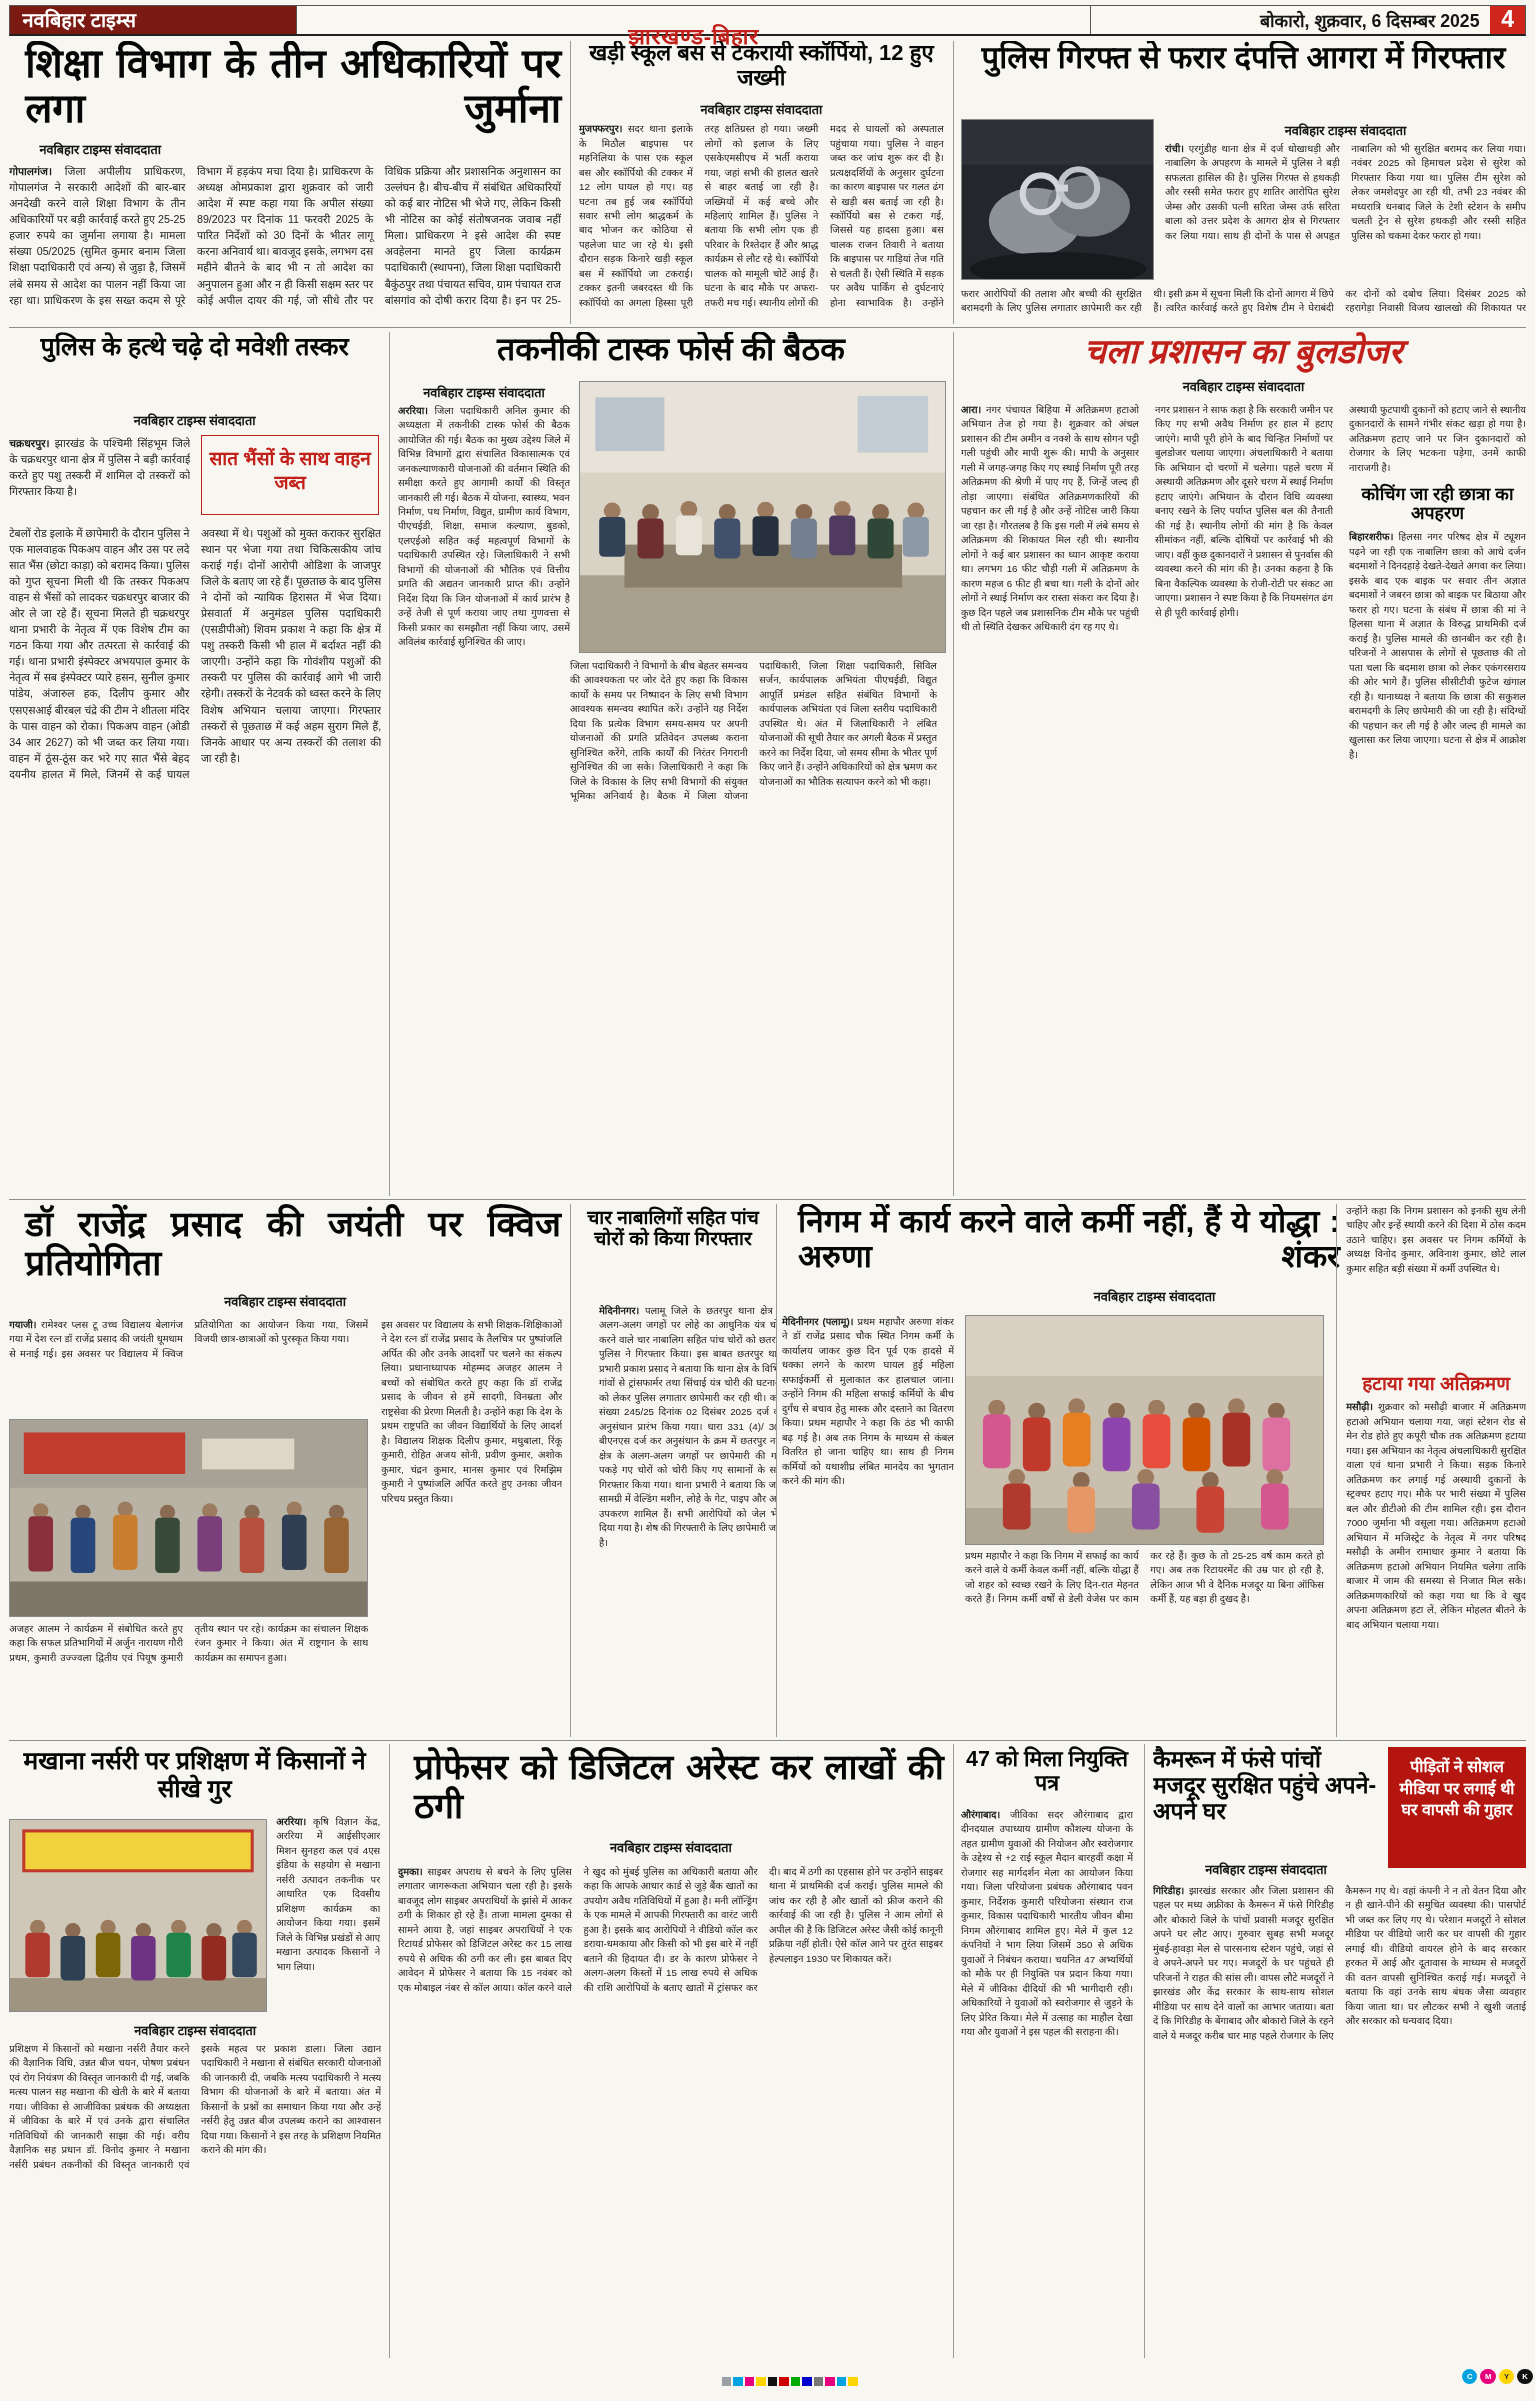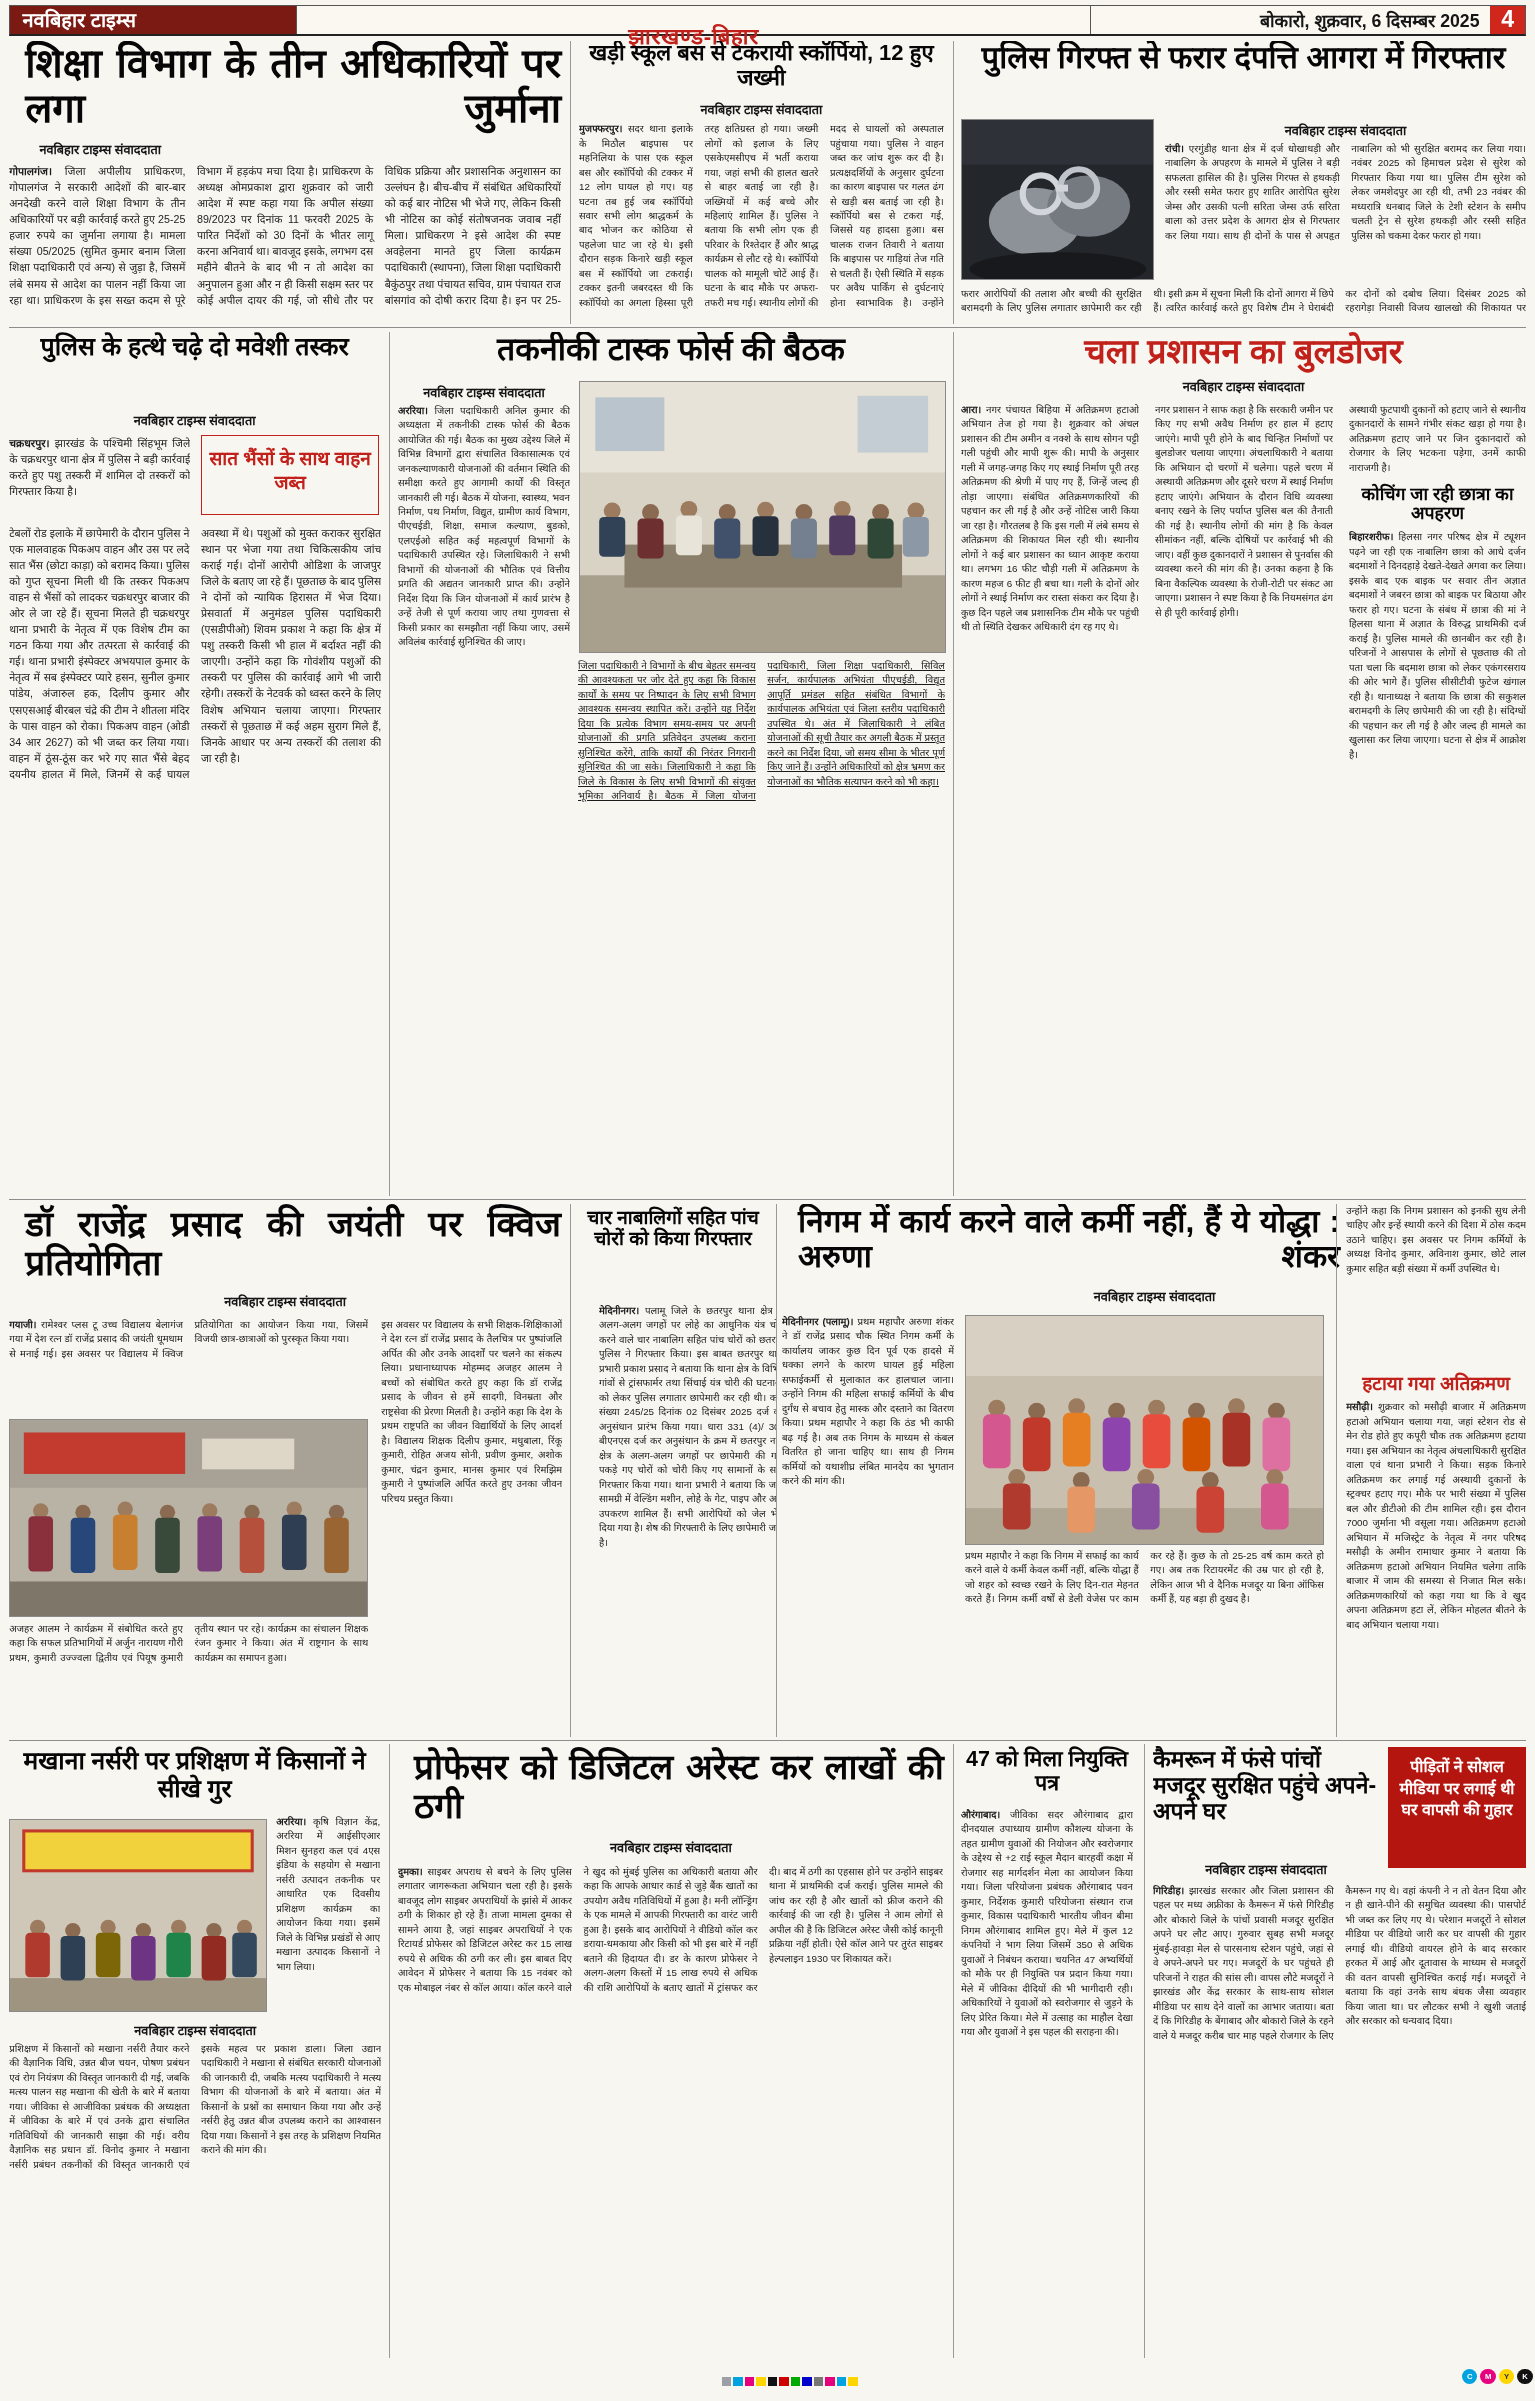--- a/index.html
+++ b/index.html
@@ -164,27 +164,27 @@
             <circle r="11" fill="#8a6a50"></circle>
             <rect x="-17" y="8" width="34" height="52" rx="6" fill="#2f4736"></rect>
           </g>
         <g transform="translate(438,168)">
             <circle r="11" fill="#9c7b5f"></circle>
             <rect x="-17" y="8" width="34" height="52" rx="6" fill="#8d98a6"></rect>
           </g>
       </g>
     </svg>
   </div>
-  <div class="abs body-text small cols2" style="left:180px;top:327px;width:367px;height:534px;text-decoration:underline;">
+  <div class="abs body-text small cols2" style="left:172px;top:327px;width:367px;height:534px;">
     <span>जिला पदाधिकारी ने विभागों के बीच बेहतर समन्वय की आवश्यकता पर जोर देते हुए कहा कि विकास कार्यों के समय पर निष्पादन के लिए सभी विभाग आवश्यक समन्वय स्थापित करें। उन्होंने यह निर्देश दिया कि प्रत्येक विभाग समय-समय पर अपनी योजनाओं की प्रगति प्रतिवेदन उपलब्ध कराना सुनिश्चित करेंगे, ताकि कार्यों की निरंतर निगरानी सुनिश्चित की जा सके। जिलाधिकारी ने कहा कि जिले के विकास के लिए सभी विभागों की संयुक्त भूमिका अनिवार्य है। बैठक में जिला योजना पदाधिकारी, जिला शिक्षा पदाधिकारी, सिविल सर्जन, कार्यपालक अभियंता पीएचईडी, विद्युत आपूर्ति प्रमंडल सहित संबंधित विभागों के कार्यपालक अभियंता एवं जिला स्तरीय पदाधिकारी उपस्थित थे। अंत में जिलाधिकारी ने लंबित योजनाओं की सूची तैयार कर अगली बैठक में प्रस्तुत करने का निर्देश दिया, जो समय सीमा के भीतर पूर्ण किए जाने हैं। उन्होंने अधिकारियों को क्षेत्र भ्रमण कर योजनाओं का भौतिक सत्यापन करने को भी कहा।</span>
   </div>
 </div>
 
 <div class="art" style="left:961px;top:332px;width:565px;height:864px;">
-  <div class="hl center red-text" style="font-size:34px;height:43px;">चला प्रशासन का बुलडोजर</div>
+  <div class="hl center red-text" style="font-size:34px;height:43px;font-style:italic;">चला प्रशासन का बुलडोजर</div>
   <div class="byline">नवबिहार टाइम्स संवाददाता</div>
   <div class="abs body-text small" style="left:0;top:71px;width:178px;height:791px;">
     <b class="dl">आरा।</b>
     <span>नगर पंचायत बिहिया में अतिक्रमण हटाओ अभियान तेज हो गया है। शुक्रवार को अंचल प्रशासन की टीम अमीन व नक्शे के साथ सोगन पट्टी गली पहुंची और मापी शुरू की। मापी के अनुसार गली में जगह-जगह किए गए स्थाई निर्माण पूरी तरह अतिक्रमण की श्रेणी में पाए गए हैं, जिन्हें जल्द ही तोड़ा जाएगा। संबंधित अतिक्रमणकारियों की पहचान कर ली गई है और उन्हें नोटिस जारी किया जा रहा है। गौरतलब है कि इस गली में लंबे समय से अतिक्रमण की शिकायत मिल रही थी। स्थानीय लोगों ने कई बार प्रशासन का ध्यान आकृष्ट कराया था। लगभग 16 फीट चौड़ी गली में अतिक्रमण के कारण महज 6 फीट ही बचा था। गली के दोनों ओर लोगों ने स्थाई निर्माण कर रास्ता संकरा कर दिया है। कुछ दिन पहले जब प्रशासनिक टीम मौके पर पहुंची थी तो स्थिति देखकर अधिकारी दंग रह गए थे।</span>
   </div>
   <div class="abs body-text small" style="left:194px;top:71px;width:178px;height:791px;">
     <span>नगर प्रशासन ने साफ कहा है कि सरकारी जमीन पर किए गए सभी अवैध निर्माण हर हाल में हटाए जाएंगे। मापी पूरी होने के बाद चिन्हित निर्माणों पर बुलडोजर चलाया जाएगा। अंचलाधिकारी ने बताया कि अभियान दो चरणों में चलेगा। पहले चरण में अस्थायी अतिक्रमण और दूसरे चरण में स्थाई निर्माण हटाए जाएंगे। अभियान के दौरान विधि व्यवस्था बनाए रखने के लिए पर्याप्त पुलिस बल की तैनाती की गई है। स्थानीय लोगों की मांग है कि केवल सीमांकन नहीं, बल्कि दोषियों पर कार्रवाई भी की जाए। वहीं कुछ दुकानदारों ने प्रशासन से पुनर्वास की व्यवस्था करने की मांग की है। उनका कहना है कि बिना वैकल्पिक व्यवस्था के रोजी-रोटी पर संकट आ जाएगा। प्रशासन ने स्पष्ट किया है कि नियमसंगत ढंग से ही पूरी कार्रवाई होगी।</span>
   </div>
   <div class="abs" style="left:388px;top:71px;width:177px;height:791px;overflow:hidden;">
     <div class="body-text small">अस्थायी फुटपाथी दुकानों को हटाए जाने से स्थानीय दुकानदारों के सामने गंभीर संकट खड़ा हो गया है। अतिक्रमण हटाए जाने पर जिन दुकानदारों को रोजगार के लिए भटकना पड़ेगा, उनमें काफी नाराजगी है।</div>

